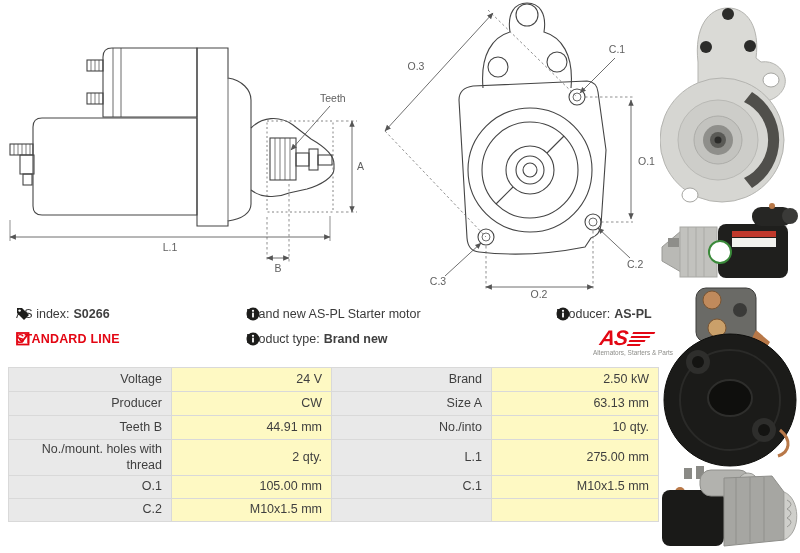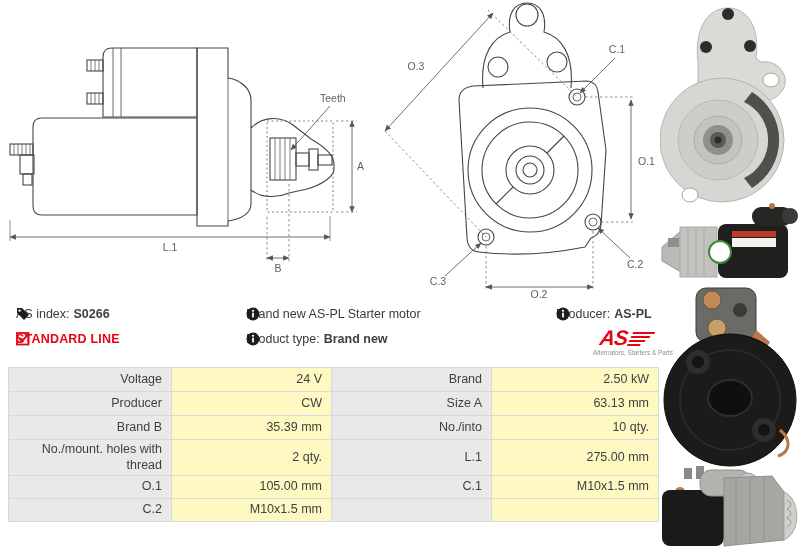--- a/index.html
+++ b/index.html
@@ -278,22 +278,22 @@
         <td class="c-label">Brand</td>
         <td class="c-value">2.50 kW</td>
       </tr>
       <tr class="rh">
         <td class="c-label">Producer</td>
         <td class="c-value">CW</td>
         <td class="c-label">Size A</td>
         <td class="c-value">63.13 mm</td>
       </tr>
       <tr class="rh">
-        <td class="c-label">Brand B</td>
-        <td class="c-value">35.39 mm</td>
+        <td class="c-label">Teeth B</td>
+        <td class="c-value">44.91 mm</td>
         <td class="c-label">No./into</td>
         <td class="c-value">10 qty.</td>
       </tr>
       <tr class="rt">
         <td class="c-label">No./mount. holes with thread</td>
         <td class="c-value">2 qty.</td>
         <td class="c-label">L.1</td>
         <td class="c-value">275.00 mm</td>
       </tr>
       <tr class="rs">

